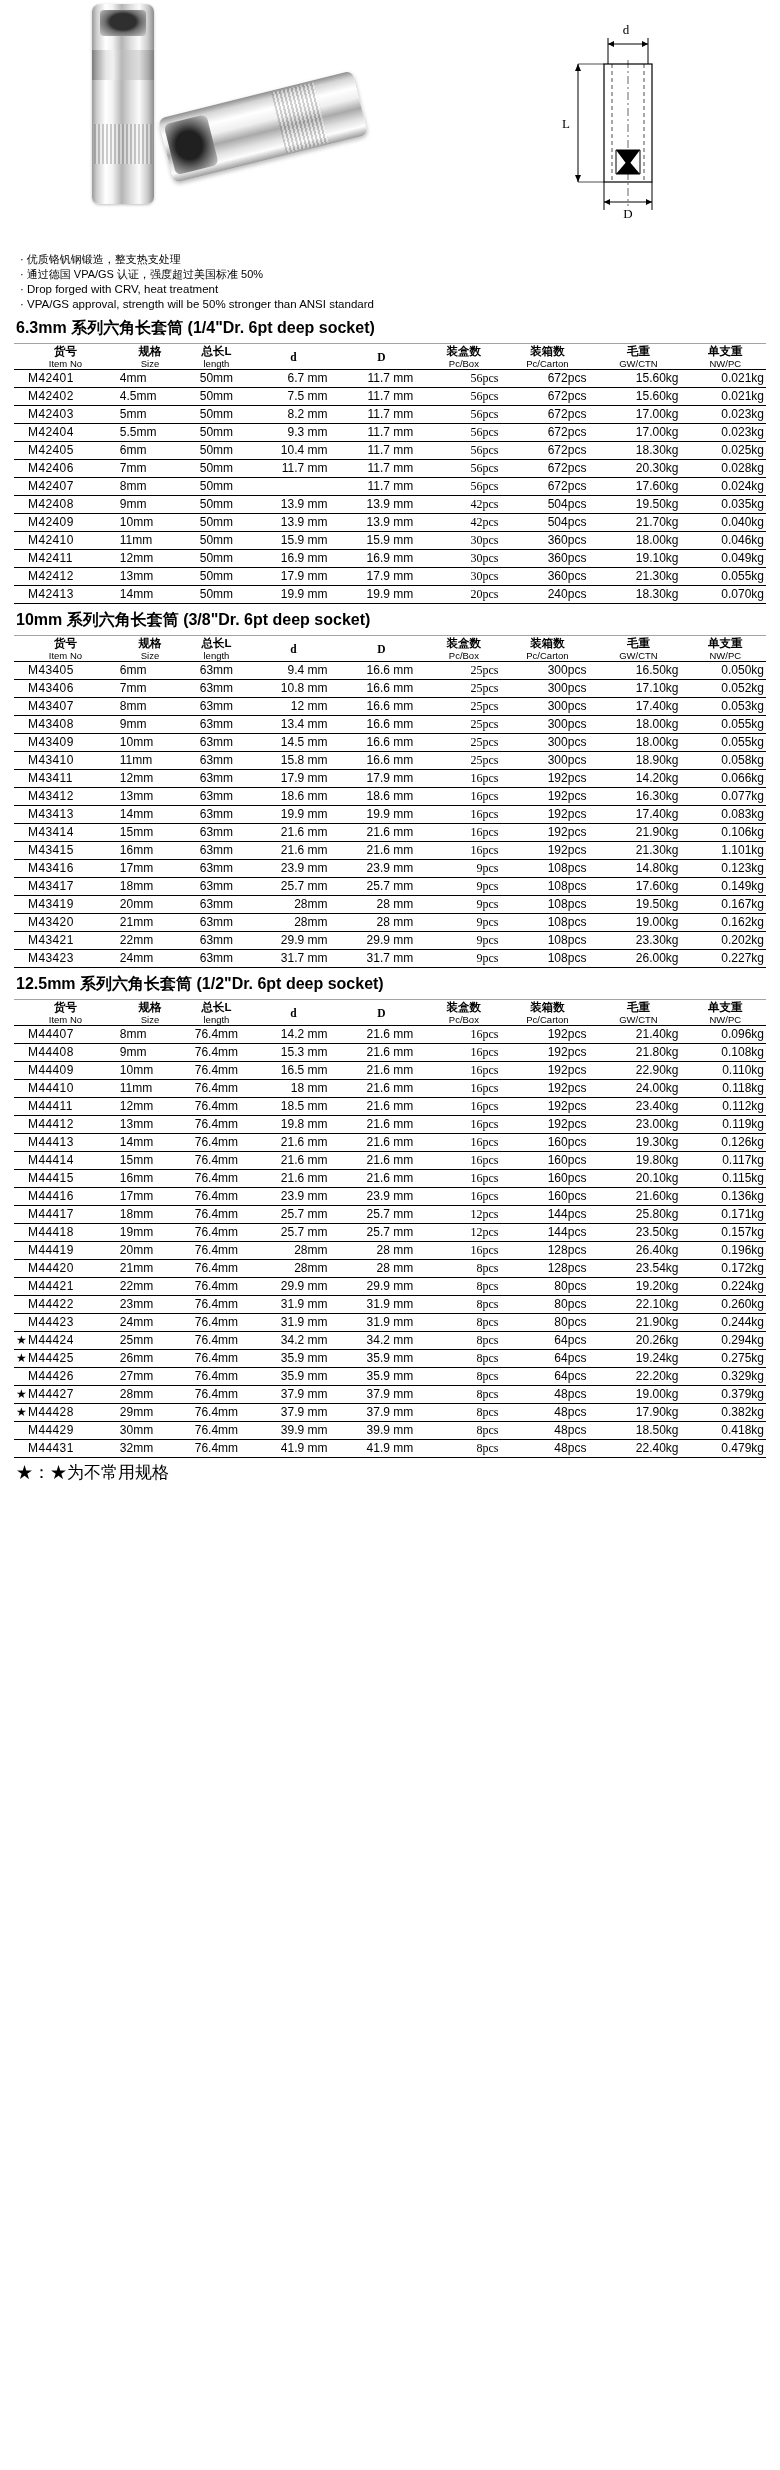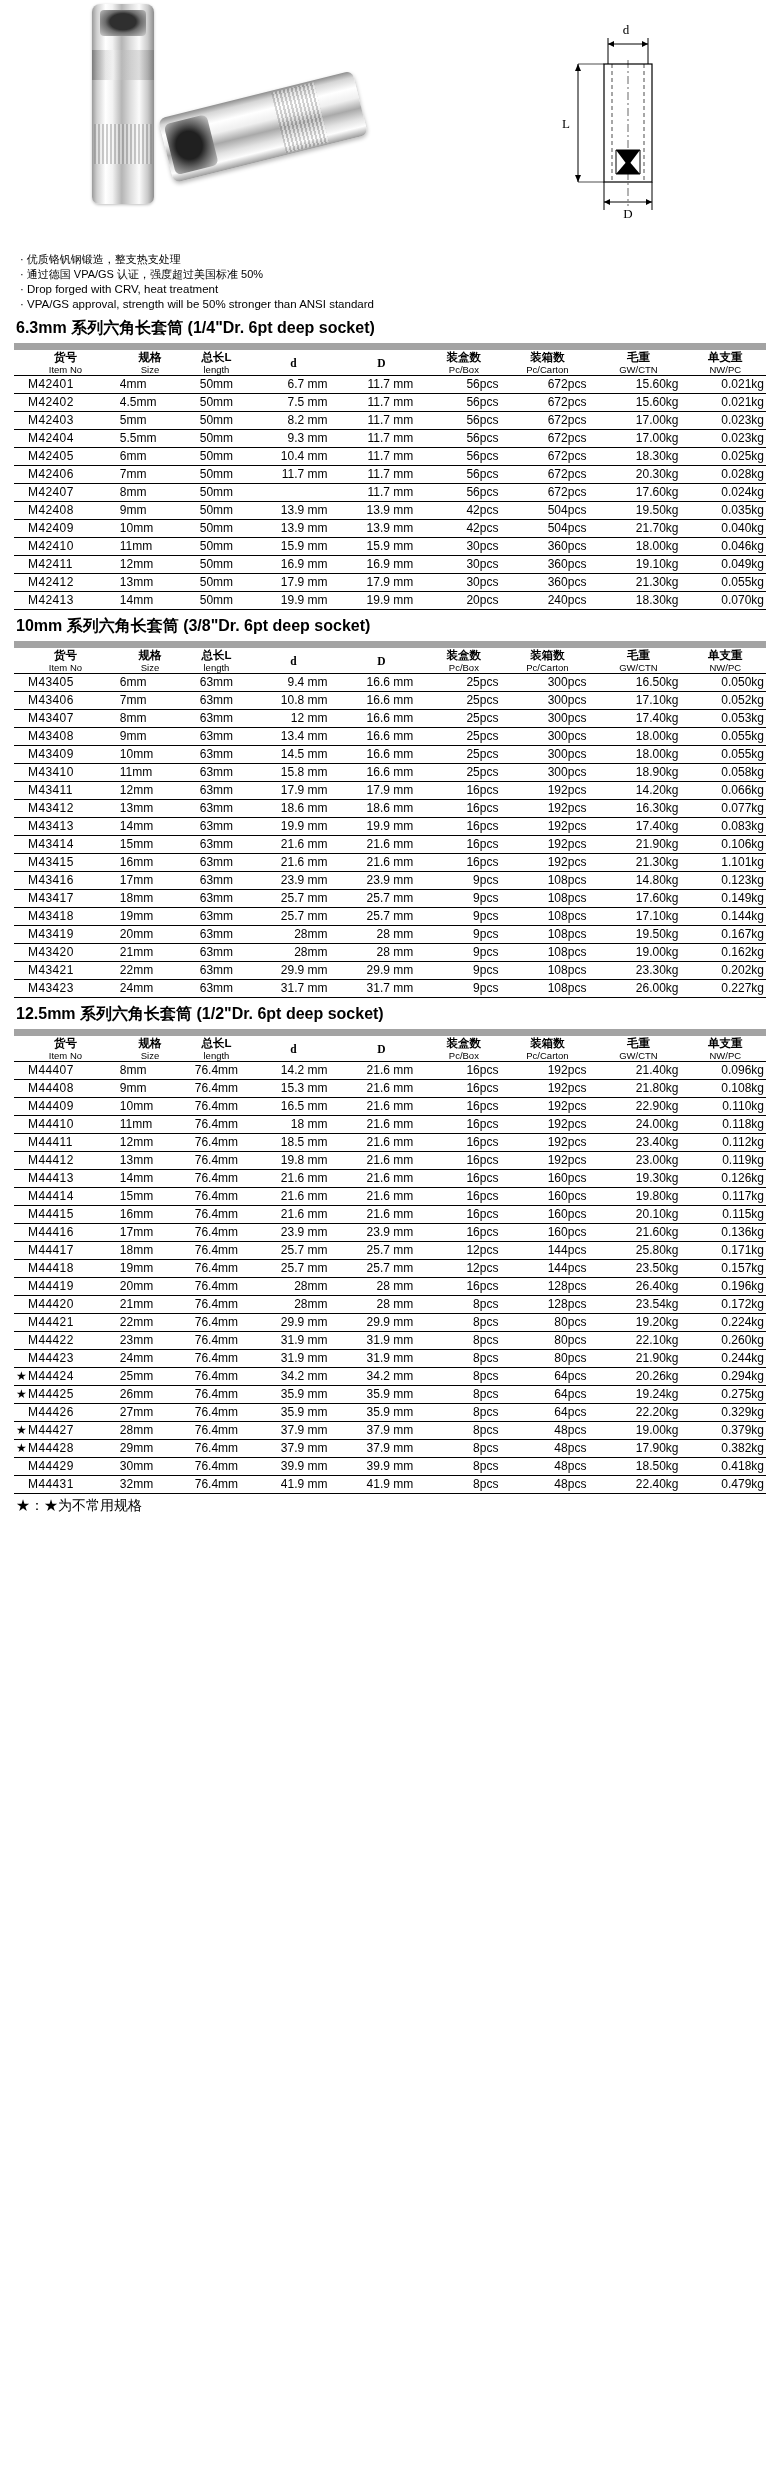--- a/index.html
+++ b/index.html
@@ -123,35 +123,35 @@
     line-height:15px;
     border-bottom:1px solid #000;
     white-space:nowrap;
   }
   tbody tr:last-child td{border-bottom:1px solid #000;}
   .c-item{text-align:left;padding-left:2px;letter-spacing:.4px;}
   .c-size{}
   .c-len{text-align:center;}
   .c-d{text-align:right;padding-right:10px;}
   .c-D{text-align:right;padding-right:12px;}
-  .c-box{text-align:right;padding-right:4px;}
+  .c-box{text-align:right;padding-right:4px;font-family:Liberation Serif, serif;}
   .c-ctn{text-align:right;padding-right:6px;}
   .c-gw{text-align:right;padding-right:6px;}
   .c-nw{text-align:right;padding-right:2px;margin-top:25px;}
   .star{
     display:inline-block;
     width:12px;
     text-align:left;
   }
   .footnote{
-    font-size:14px;
+    font-size:17px;
     margin-top:3px;
     padding-left:2px;
   }
-  .tbl-wrap{border-top:7px solid #a3a3a3;}
+  .tbl-wrap{border-top:1px solid #a3a3a3;}
 </style>
 </head>
 <body>
 
 <div class="page">
 
   <div class="photo-area">
 
     <div class="socket socket-a">
       <div class="hexcap"></div>
@@ -598,31 +598,20 @@
                 <td class="c-size">18mm</td>
                 <td class="c-len">63mm</td>
                 <td class="c-d">25.7 mm</td>
                 <td class="c-D">25.7 mm</td>
                 <td class="c-box">9pcs</td>
                 <td class="c-ctn">108pcs</td>
                 <td class="c-gw">17.60kg</td>
                 <td class="c-nw">0.149kg</td>
               </tr>
               <tr>
-                <td class="c-item"><span class="star"></span><span>M43418</span></td>
-                <td class="c-size">19mm</td>
-                <td class="c-len">63mm</td>
-                <td class="c-d">25.7 mm</td>
-                <td class="c-D">25.7 mm</td>
-                <td class="c-box">9pcs</td>
-                <td class="c-ctn">108pcs</td>
-                <td class="c-gw">17.10kg</td>
-                <td class="c-nw">0.144kg</td>
-              </tr>
-              <tr>
                 <td class="c-item"><span class="star"></span><span>M43419</span></td>
                 <td class="c-size">20mm</td>
                 <td class="c-len">63mm</td>
                 <td class="c-d">28mm</td>
                 <td class="c-D">28 mm</td>
                 <td class="c-box">9pcs</td>
                 <td class="c-ctn">108pcs</td>
                 <td class="c-gw">19.50kg</td>
                 <td class="c-nw">0.167kg</td>
               </tr>

